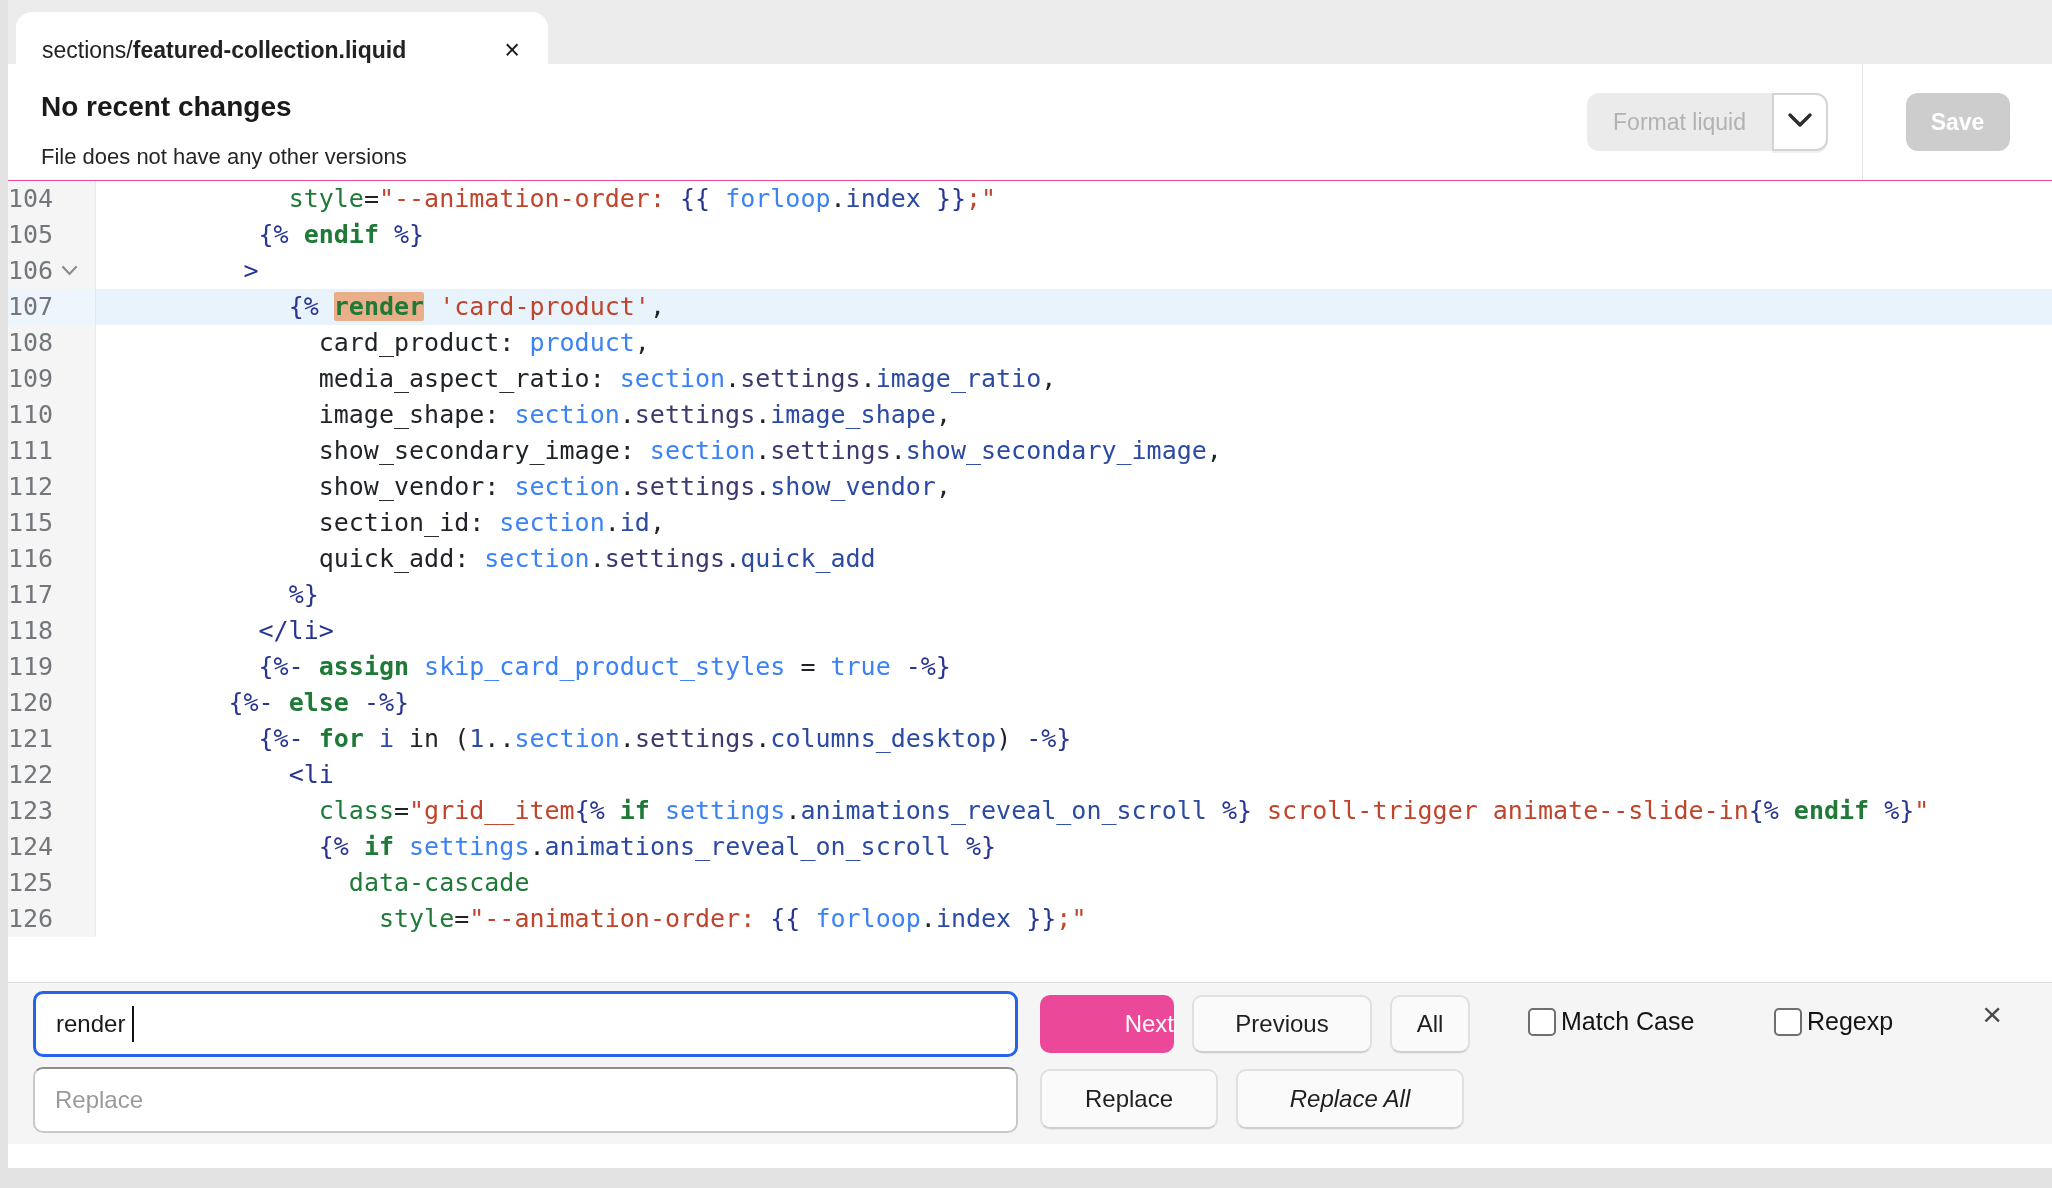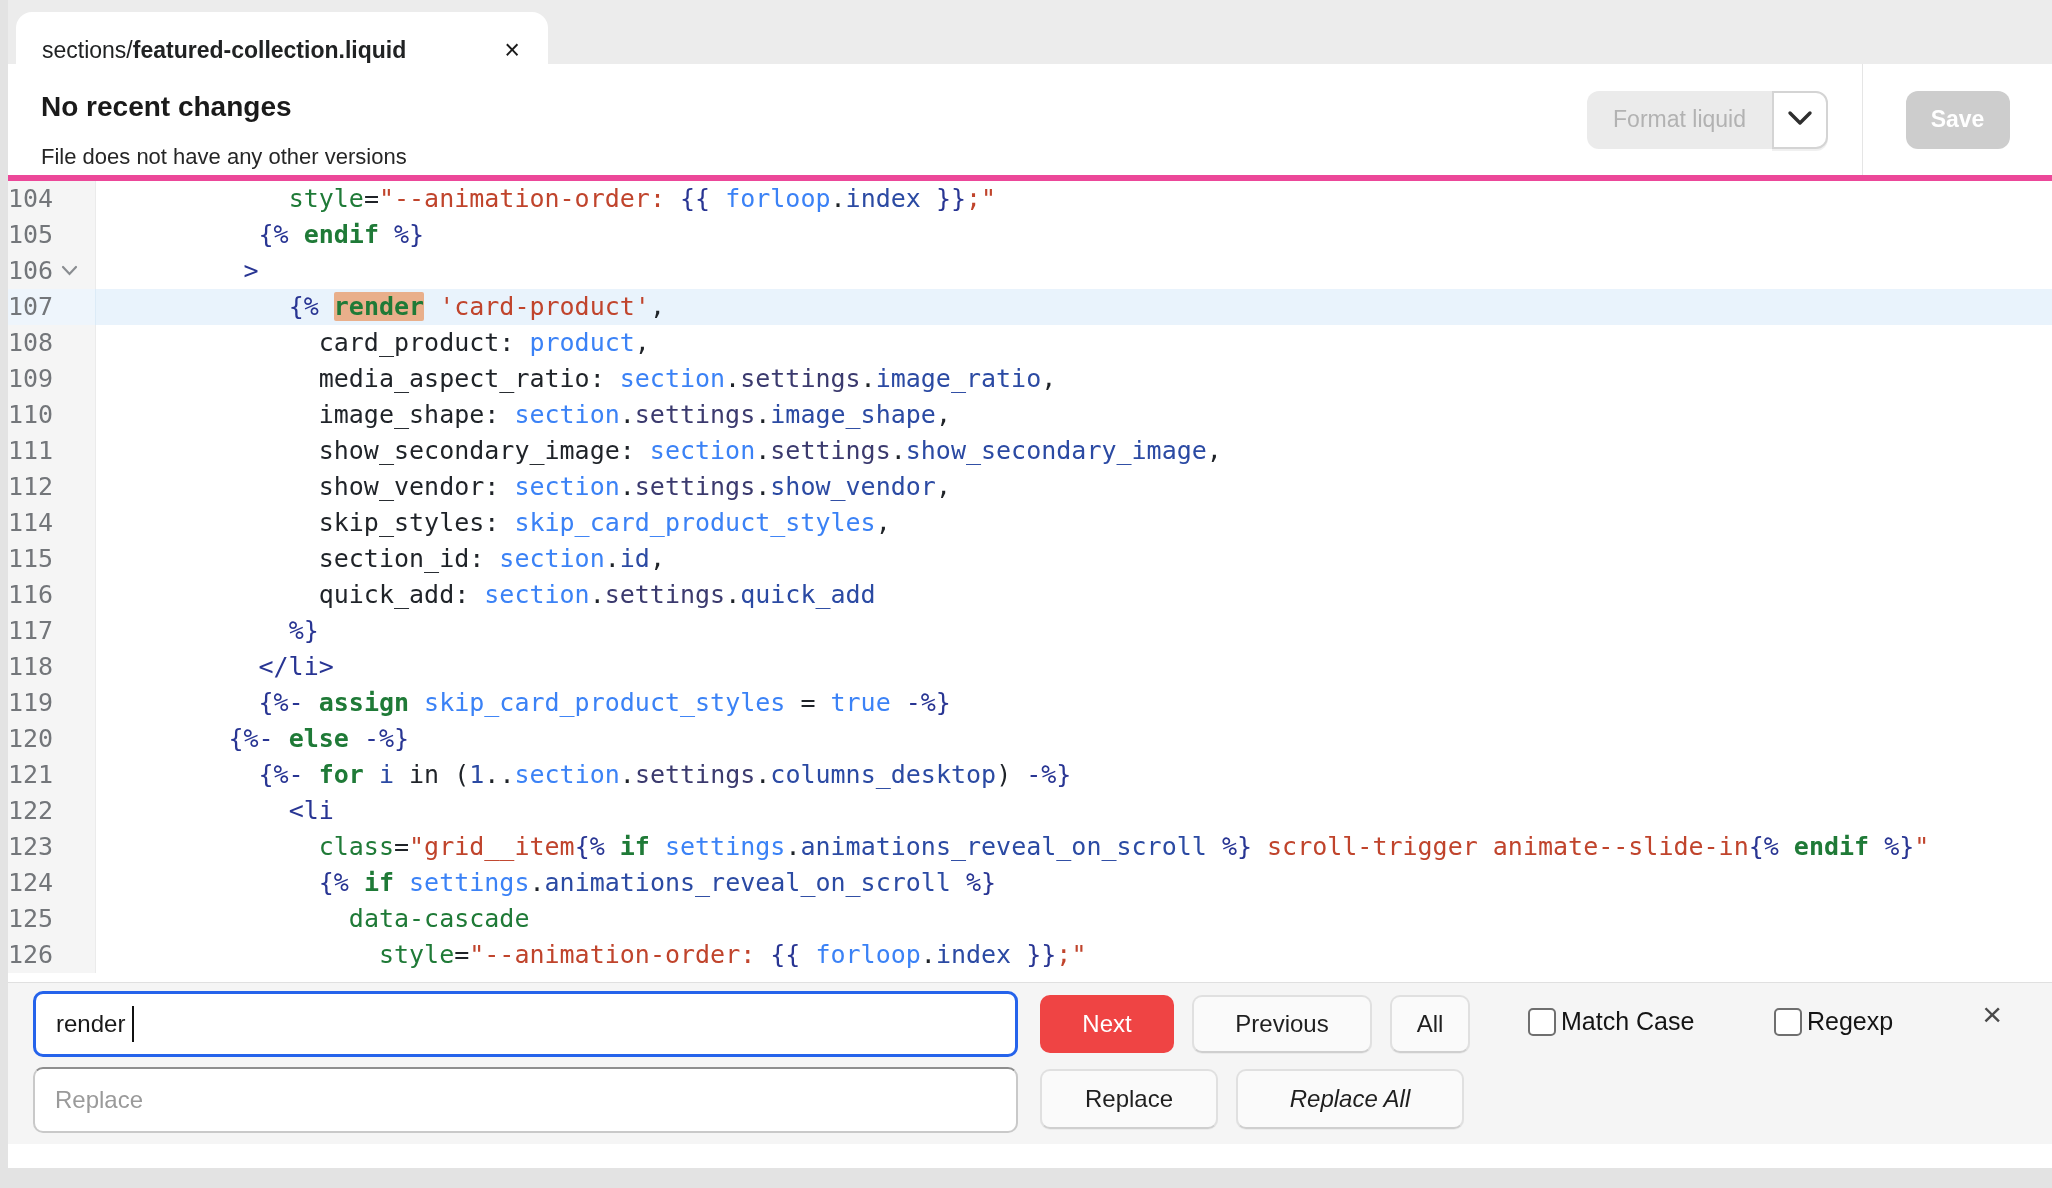--- a/index.html
+++ b/index.html
@@ -11,21 +11,21 @@
   
   .tabbar { position:relative; height:64px; background:#ececec; }
   .tab { position:absolute; left:8px; top:12px; width:532px; height:76px; background:#ffffff;
          border-radius:16px 16px 0 0; display:flex; align-items:center; padding:0 26px; }
   .tab-label { font-size:23px; color:#202223; white-space:nowrap; }
   .tab-label b { font-weight:700; }
   .tab-close { margin-left:auto; font-size:27px; line-height:27px; color:#1a1a1a; cursor:pointer;
                font-weight:400; padding:0 2px; background:none; border:none; font-family:inherit; }
 
   
-  .header { height:117px; background:#fff; border-bottom:6px solid #ec4899; display:flex; align-items:stretch; }
+  .header { height:117px; background:#fff; border-bottom:1px solid #ec4899; display:flex; align-items:stretch; }
   .hleft { padding:26px 0 0 33px; flex:1; }
   .htitle { font-size:28px; font-weight:700; color:#1a1a1a; line-height:34px; }
   .hsub { margin-top:20px; font-size:22px; color:#262626; line-height:26px; }
   .hformat { display:flex; align-items:center; margin-right:34px; }
   .btn-format { height:58px; background:#ebebeb; border:none; border-radius:12px 0 0 12px;
                 padding:0 26px; font-size:23px; color:#b2b2b2; font-family:inherit; font-weight:500; }
   .btn-format-chev { height:58px; width:56px; background:#fff; border:2px solid #d4d4d4;
                      border-radius:0 12px 12px 0; display:flex; align-items:center; justify-content:center;
                      box-shadow:0 2px 0 rgba(0,0,0,0.06); cursor:pointer; }
   .save-sect { width:190px; border-left:1px solid #e5e5e5; display:flex; align-items:center; justify-content:center; }
@@ -55,22 +55,22 @@
   
   .findpanel { position:relative; height:162px; background:#f5f5f5; border-top:1px solid #e0e0e0; }
   .find-wrap { position:absolute; left:25px; top:8px; width:985px; height:66px; }
   .find-input { width:100%; height:100%; border:3px solid #2563eb; border-radius:10px; background:#fff;
                 font-size:24px; color:#191919; padding:0 20px; font-family:inherit; outline:none; }
   .caret { position:absolute; left:99px; top:15px; width:2px; height:36px; background:#111; }
   .replace-input { position:absolute; left:25px; top:84px; width:985px; height:66px;
                    border:2px solid #c9c9c9; border-top-color:#8e8e8e; border-radius:10px; background:#fff;
                    font-size:24px; color:#191919; padding:0 20px; font-family:inherit; outline:none; }
   .replace-input::placeholder { color:#9a9a9a; }
-  .btn-dark { position:absolute; height:58px; background:#ef4444; color:#fff; border:none; border-radius:10px;
-              font-size:24px; font-family:inherit; font-weight:450; }
+  .btn-dark { position:absolute; height:58px; background:#ec4899; color:#fff; border:none; border-radius:10px;
+              font-size:24px; font-family:inherit; font-weight:450;text-align:right; }
   .btn-lite { position:absolute; height:58px; background:#fafafa; color:#1f1f1f;
               border:2px solid #e0e0e0; border-bottom-color:#cfcfcf; border-radius:10px;
               font-size:24px; font-family:inherit; font-weight:500; box-shadow:0 1px 0 rgba(0,0,0,0.04); }
   .chk-group { position:absolute; top:24px; display:flex; align-items:center; }
   .chk { appearance:none; -webkit-appearance:none; width:28px; height:28px; border:2px solid #6f6f6f;
          border-radius:5px; background:#fff; margin-right:5px; }
   .chk-label { font-size:25px; color:#141414; }
   .panel-close { position:absolute; right:50px; top:14px; background:none; border:none; font-size:34px;
                  color:#4a4a4a; font-family:inherit; line-height:34px; cursor:pointer; }
 </style>
@@ -141,24 +141,20 @@
       </div>
       <div class="cl">
         <span class="ln">111</span>
         <span class="ct">              <span class="tk-pun">show_secondary_image: </span><span class="tk-var">section</span><span class="tk-pun">.</span><span class="tk-mid">settings</span><span class="tk-pun">.</span><span class="tk-prop">show_secondary_image</span><span class="tk-pun">,</span></span>
       </div>
       <div class="cl">
         <span class="ln">112</span>
         <span class="ct">              <span class="tk-pun">show_vendor: </span><span class="tk-var">section</span><span class="tk-pun">.</span><span class="tk-mid">settings</span><span class="tk-pun">.</span><span class="tk-prop">show_vendor</span><span class="tk-pun">,</span></span>
       </div>
       <div class="cl">
-        <span class="ln">114</span>
-        <span class="ct">              <span class="tk-pun">skip_styles: </span><span class="tk-var">skip_card_product_styles</span><span class="tk-pun">,</span></span>
-      </div>
-      <div class="cl">
         <span class="ln">115</span>
         <span class="ct">              <span class="tk-pun">section_id: </span><span class="tk-var">section</span><span class="tk-pun">.</span><span class="tk-prop">id</span><span class="tk-pun">,</span></span>
       </div>
       <div class="cl">
         <span class="ln">116</span>
         <span class="ct">              <span class="tk-pun">quick_add: </span><span class="tk-var">section</span><span class="tk-pun">.</span><span class="tk-mid">settings</span><span class="tk-pun">.</span><span class="tk-prop">quick_add</span></span>
       </div>
       <div class="cl">
         <span class="ln">117</span>
         <span class="ct">            <span class="tk-tag">%}</span></span>

